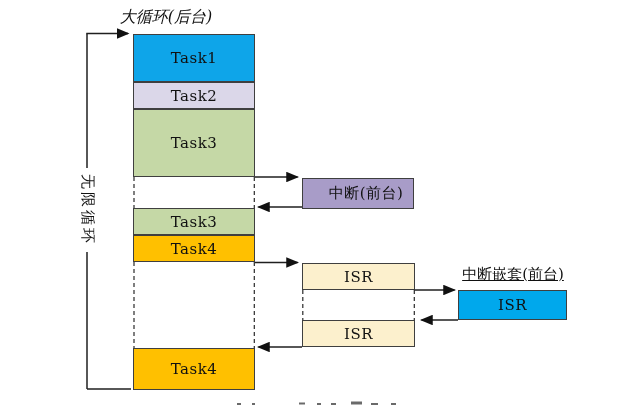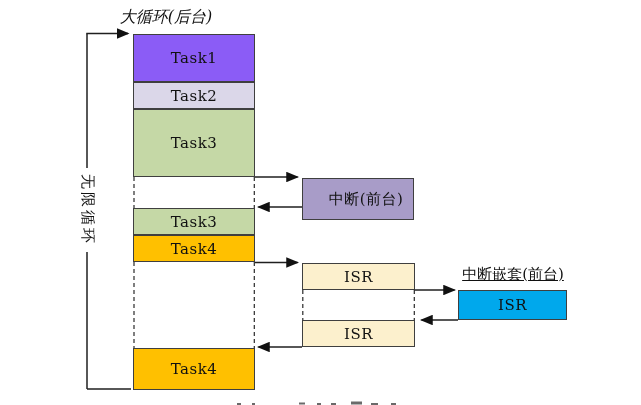--- a/index.html
+++ b/index.html
@@ -33,28 +33,28 @@
 <body>
 
 <div id="stage">
 
   <div class="label" id="main-title" style="left:86px;top:7px;width:160px;font-style:italic;">大循环(后台)</div>
 
   <div class="label" id="loop-label">无限循环</div>
 
   <div class="label" id="nested-label" style="left:447px;top:265px;width:132px;text-decoration:underline;">中断嵌套(前台)</div>
 
-  <div class="block" style="left: 133px; top: 34px; width: 122px; height: 48px; background: #8b5cf6;">Task1</div>
+  <div class="block" style="left: 133px; top: 34px; width: 122px; height: 48px; background: #0ea5e9;">Task1</div>
   <div class="block" style="left: 133px; top: 82px; width: 122px; height: 27px; background: rgb(219, 215, 233);">Task2</div>
   <div class="block" style="left: 133px; top: 109px; width: 122px; height: 68px; background: rgb(197, 216, 166);">Task3</div>
   <div class="block" style="left: 133px; top: 208px; width: 122px; height: 27px; background: rgb(197, 216, 166);">Task3</div>
   <div class="block" style="left: 133px; top: 235px; width: 122px; height: 27px; background: rgb(255, 192, 0);">Task4</div>
   <div class="block" style="left: 133px; top: 348px; width: 122px; height: 42px; background: rgb(255, 192, 0);">Task4</div>
 
-  <div class="block" style="left: 302px; top: 178px; width: 112px; height: 42px; background: rgb(168, 156, 200); padding-left: 16px;">中断(前台)</div>
+  <div class="block" style="left: 302px; top: 178px; width: 112px; height: 31px; background: rgb(168, 156, 200); padding-left: 16px;">中断(前台)</div>
   <div class="block" style="left: 302px; top: 263px; width: 113px; height: 27px; background: rgb(252, 240, 205);">ISR</div>
   <div class="block" style="left: 302px; top: 320px; width: 113px; height: 27px; background: rgb(252, 240, 205);">ISR</div>
   <div class="block" style="left: 458px; top: 290px; width: 109px; height: 30px; background: rgb(0, 168, 236);">ISR</div>
 
   <svg class="overlay" width="641" height="405">
     <defs>
       <marker id="arr" markerWidth="9" markerHeight="7" refX="7.5" refY="3.5" orient="auto">
         <path d="M0,0 L8.5,3.5 L0,7 Z" fill="#111"></path>
       </marker>
     </defs>

